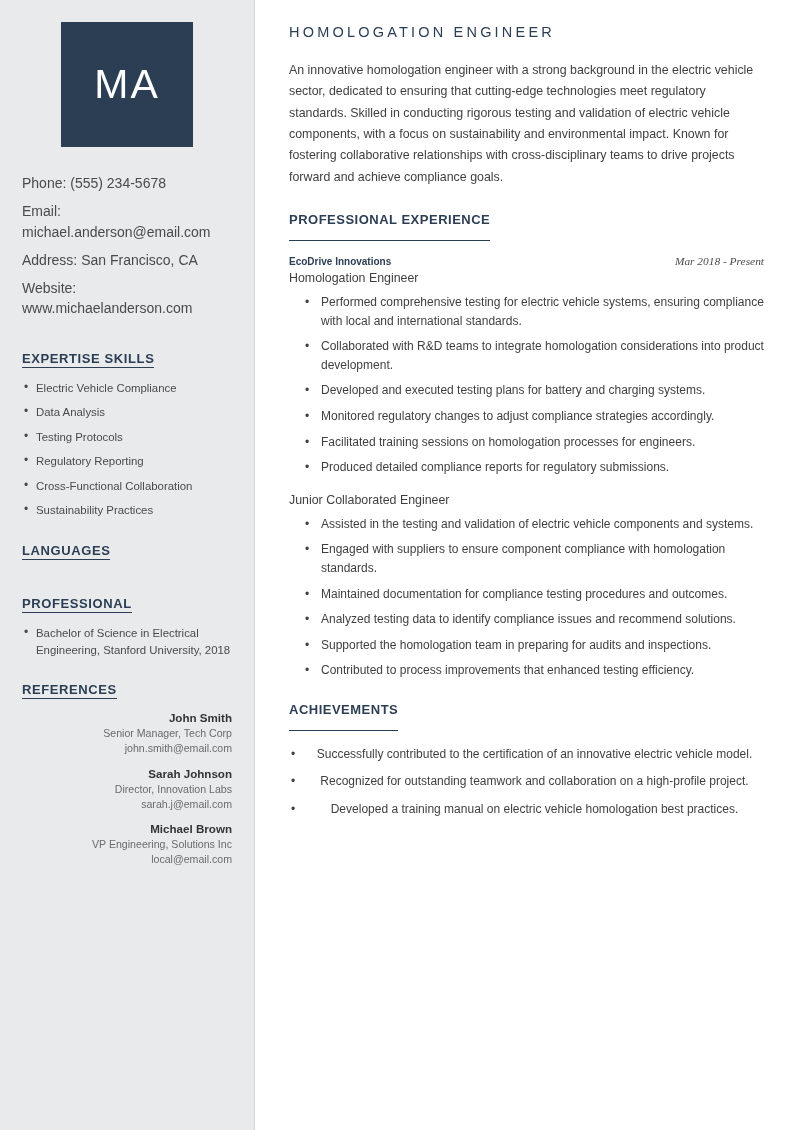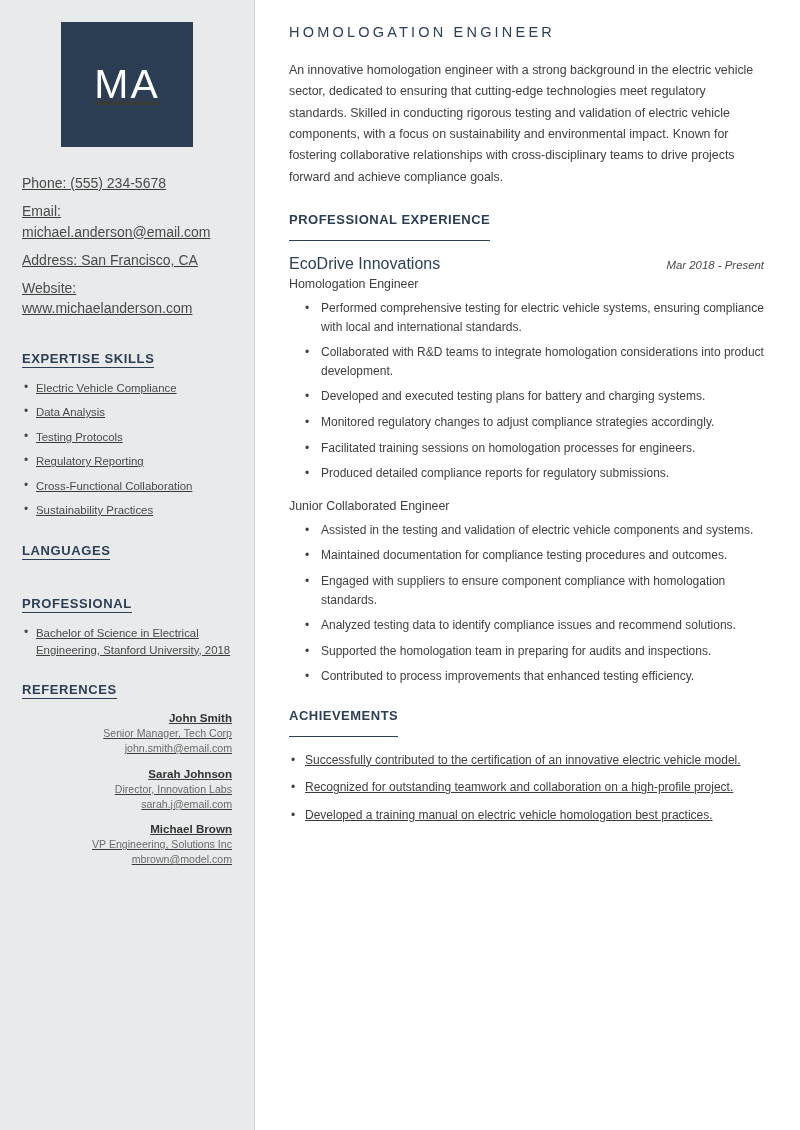--- a/index.html
+++ b/index.html
@@ -22,21 +22,20 @@
     background: #ffffff;
   }
   
   .sidebar {
     width: 255px;
     min-width: 255px;
     background: #e8eaec;
     box-sizing: border-box;
     padding: 22px 22px 4px 22px;
     border-right: 1px solid #d2d5d8;
-    text-decoration: underline;
   }
   .monogram-wrap {
     display: flex;
     justify-content: center;
     margin-bottom: 26px;
   }
   .monogram {
     width: 132px;
     height: 125px;
     background: #2c3e54;
@@ -145,30 +144,31 @@
   }
   .job {
     margin-bottom: 16px;
   }
   .job-head {
     display: flex;
     justify-content: space-between;
     align-items: baseline;
   }
   .job-company {
-    font-size: 16px;
-    font-weight: normal;
+    font-size: 10px;
+    font-weight: bold;
     color: #2c3e54;
   }
   .job-dates {
     font-size: 11.4px;
     font-style: italic;
     color: #4a4a4a;
     white-space: nowrap;
     padding-left: 12px;
+    font-family: Liberation Serif, serif;
   }
   .job-role {
     font-size: 12.4px;
     color: #3f3f3f;
     margin: 4px 0 8px 0;
   }
   ul.job-bullets {
     list-style: none;
     margin: 0;
     padding: 0 0 0 16px;
@@ -183,34 +183,34 @@
   }
   ul.job-bullets li::before {
     content: "\2022";
     position: absolute;
     left: 0;
     top: 0;
     color: #3f3f3f;
   }
   .section-gap {
     margin-top: 20px;
-    text-decoration: underline;
   }
   ul.ach-bullets {
     list-style: none;
     margin: 0;
     padding: 0;
   }
   ul.ach-bullets li {
     font-size: 12px;
     color: #3f3f3f;
     line-height: 1.55;
     margin-bottom: 9px;
     padding-left: 16px;
     position: relative;
+    text-align: center;
   }
   ul.ach-bullets li::before {
     content: "\2022";
     position: absolute;
     left: 2px;
     top: 0;
     color: #3f3f3f;
   }
 </style>
 </head>
@@ -265,21 +265,21 @@
 
       <div class="ref-item">
         <div class="ref-name">Sarah Johnson</div>
         <div class="ref-role">Director, Innovation Labs</div>
         <div class="ref-email">sarah.j@email.com</div>
       </div>
 
       <div class="ref-item">
         <div class="ref-name">Michael Brown</div>
         <div class="ref-role">VP Engineering, Solutions Inc</div>
-        <div class="ref-email">mbrown@model.com</div>
+        <div class="ref-email">local@email.com</div>
       </div>
     </section>
 
   </aside>
 
   <main class="main">
 
     <div class="title">HOMOLOGATION ENGINEER</div>
 
     <p class="summary">An innovative homologation engineer with a strong background in the electric vehicle sector, dedicated to ensuring that cutting-edge technologies meet regulatory standards. Skilled in conducting rigorous testing and validation of electric vehicle components, with a focus on sustainability and environmental impact. Known for fostering collaborative relationships with cross-disciplinary teams to drive projects forward and achieve compliance goals.</p>
@@ -300,22 +300,22 @@
           <li>Monitored regulatory changes to adjust compliance strategies accordingly.</li>
           <li>Facilitated training sessions on homologation processes for engineers.</li>
           <li>Produced detailed compliance reports for regulatory submissions.</li>
         </ul>
       </div>
 
       <div class="job">
         <div class="job-role">Junior Collaborated Engineer</div>
         <ul class="job-bullets">
           <li>Assisted in the testing and validation of electric vehicle components and systems.</li>
+          <li>Engaged with suppliers to ensure component compliance with homologation standards.</li>
           <li>Maintained documentation for compliance testing procedures and outcomes.</li>
-          <li>Engaged with suppliers to ensure component compliance with homologation standards.</li>
           <li>Analyzed testing data to identify compliance issues and recommend solutions.</li>
           <li>Supported the homologation team in preparing for audits and inspections.</li>
           <li>Contributed to process improvements that enhanced testing efficiency.</li>
         </ul>
       </div>
     </section>
 
     <section class="section-gap">
       <div class="main-heading">ACHIEVEMENTS</div>
       <ul class="ach-bullets">

